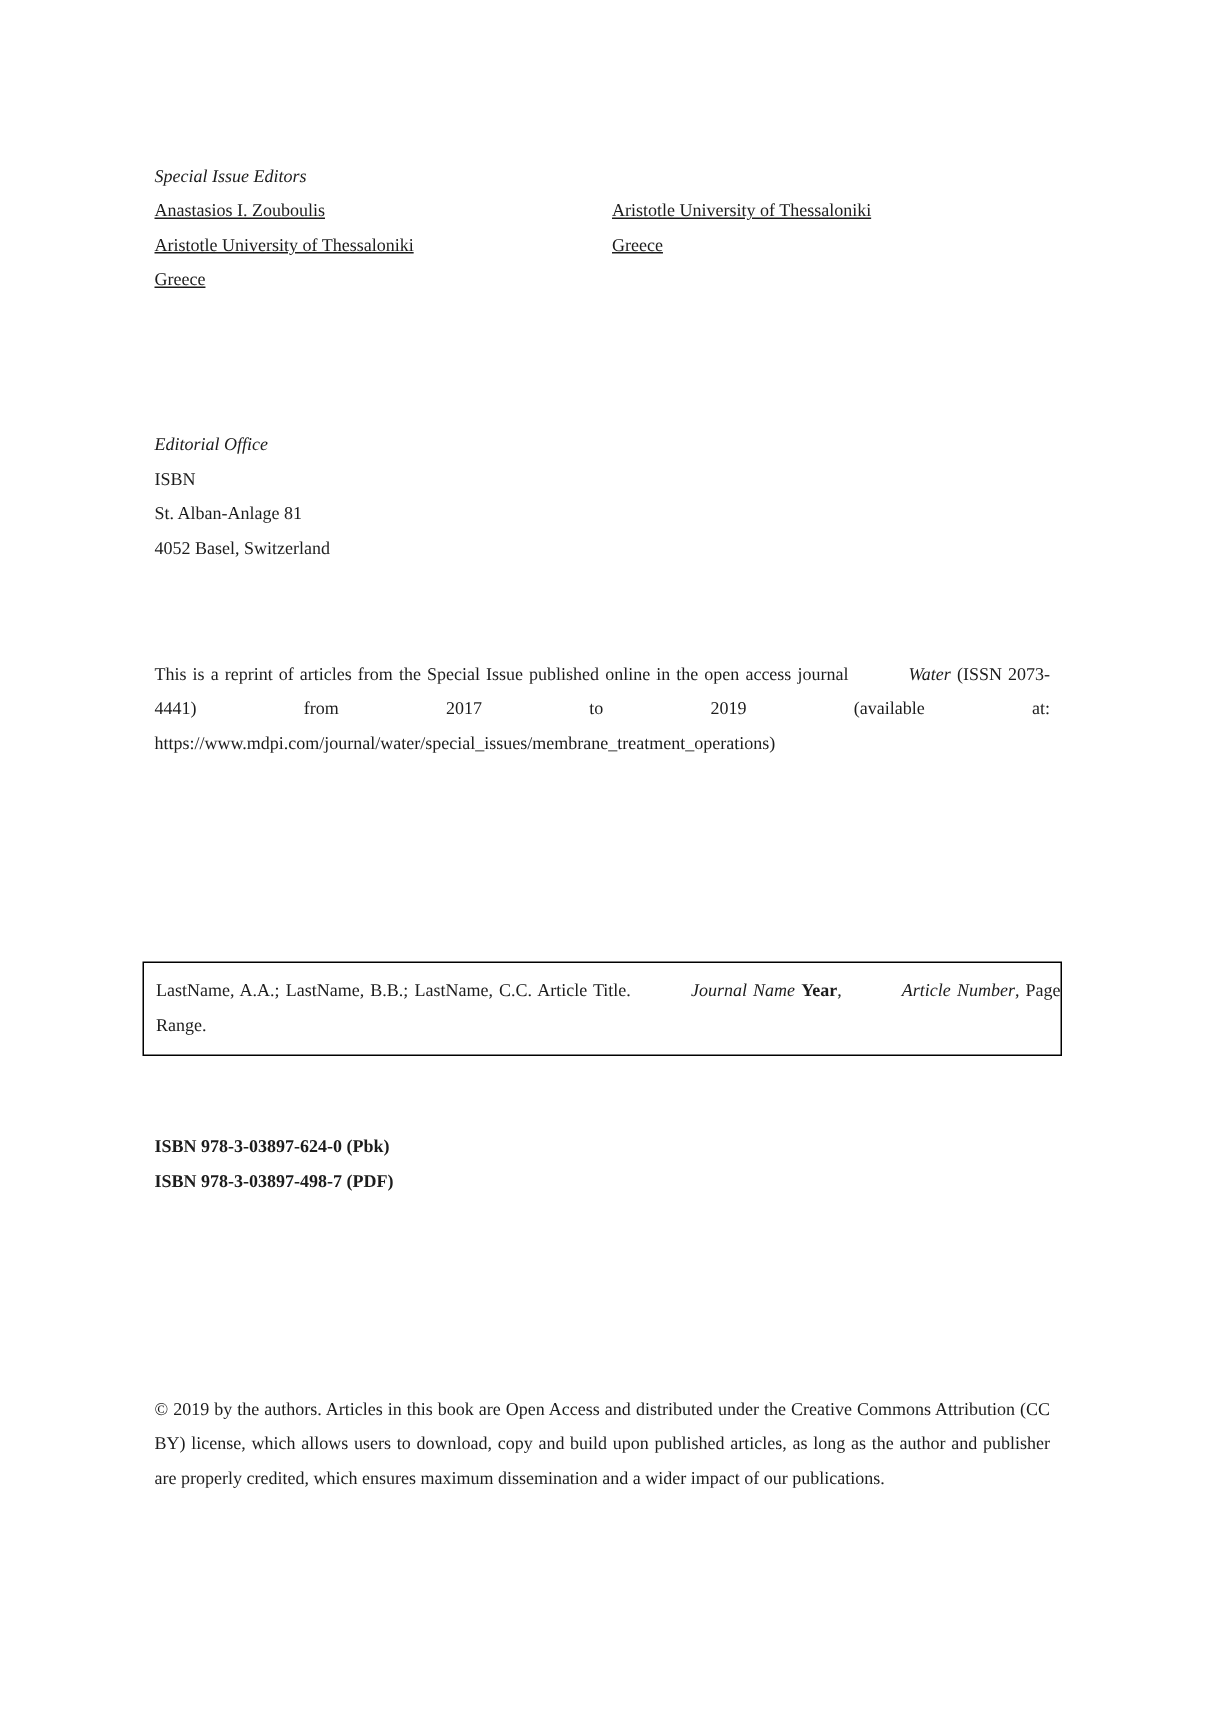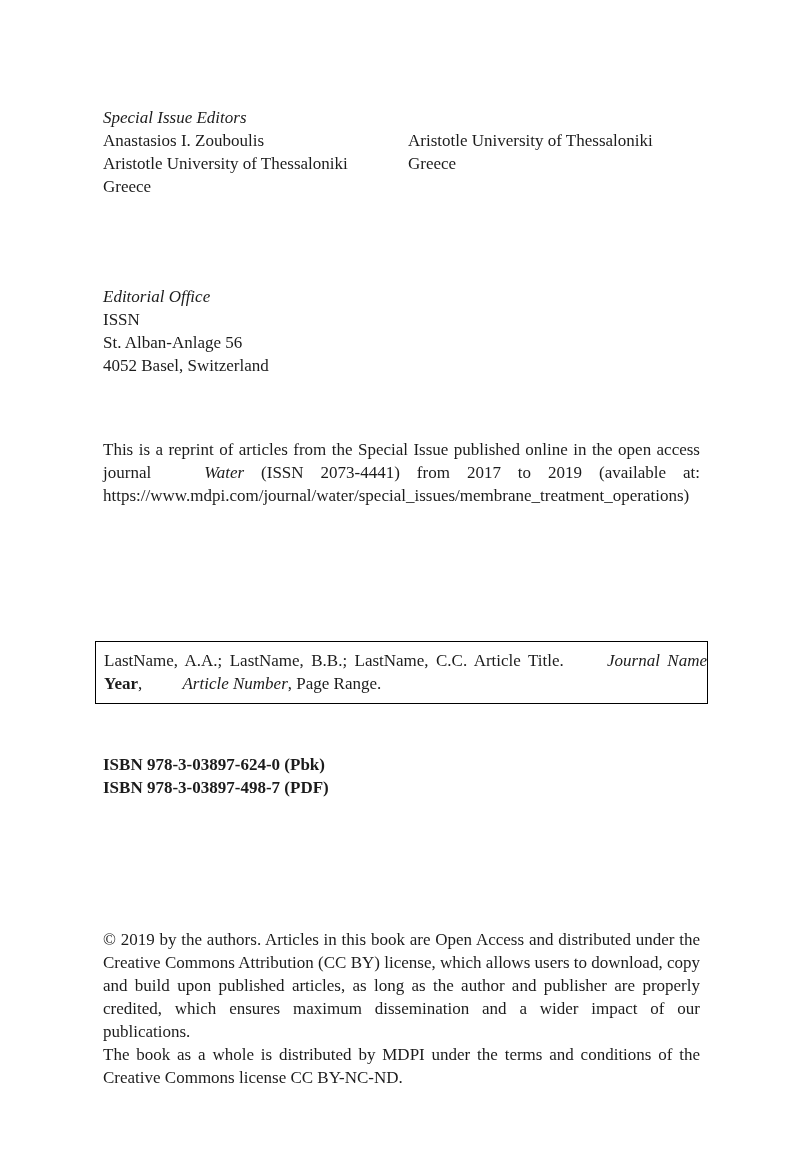--- a/index.html
+++ b/index.html
@@ -4,28 +4,28 @@
 <style>
   * { margin: 0; padding: 0; box-sizing: border-box; }
   html, body { background: #ffffff; }
   .page {
     position: relative;
     width: 803px;
     height: 1153px;
     background: #ffffff;
     font-family: "Liberation Serif", "DejaVu Serif", serif;
     color: #1c1c1c;
-    font-size: 17px;
+    font-size: 12px;
     overflow: hidden;
     margin: 0 auto;
   }
   .sec { position: absolute; left: 103px; width: 597px; }
   .italic-heading { font-style: italic; line-height: 23px; }
   .line { line-height: 23px; }
-  .editors-columns { display: flex; }
+  .editors-columns { display: flex; text-decoration: underline; }
   .editor-col-left { width: 305px; }
   .editor-col-right { flex: 1; }
   .para { text-align: justify; line-height: 23px; }
   .url-wrap { overflow-wrap: break-word; word-break: break-word; }
   .citation-box {
     position: absolute;
     left: 95px;
     width: 613px;
     border: 1px solid #000000;
     padding: 7px 0 8px 8px;
@@ -50,37 +50,36 @@
       </div>
       <div class="editor-col-right">
         <div class="line">Aristotle University of Thessaloniki</div>
         <div class="line">Greece</div>
       </div>
     </div>
   </div>
 
   <div class="sec" style="top: 285px;">
     <div class="italic-heading">Editorial Office</div>
-    <div class="line">ISSN</div>
-    <div class="line">St. Alban-Anlage 56</div>
+    <div class="line">ISBN</div>
+    <div class="line">St. Alban-Anlage 81</div>
     <div class="line">4052 Basel, Switzerland</div>
   </div>
 
   <div class="sec" style="top: 438px;">
     <p class="para url-wrap"><span>This is a reprint of articles from the Special Issue published online in the open access journal </span><span class="ital">Water</span><span> (ISSN 2073-4441) from 2017 to 2019 (available at: https://www.mdpi.com/journal/water/special_issues/membrane_treatment_operations)</span></p>
   </div>
 
 
   <div class="citation-box" style="top: 641px;">
     <span>LastName, A.A.; LastName, B.B.; LastName, C.C. Article Title. </span><span class="ital">Journal Name</span><span> </span><span class="bold">Year</span><span>, </span><span class="ital">Article Number</span><span>, Page Range.</span>
   </div>
 
   <div class="sec" style="top: 753px;">
     <div class="line bold">ISBN 978-3-03897-624-0 (Pbk)</div>
     <div class="line bold">ISBN 978-3-03897-498-7 (PDF)</div>
   </div>
 
   <div class="sec" style="top: 928px;">
     <p class="para">© 2019 by the authors. Articles in this book are Open Access and distributed under the Creative Commons Attribution (CC BY) license, which allows users to download, copy and build upon published articles, as long as the author and publisher are properly credited, which ensures maximum dissemination and a wider impact of our publications.</p>
-    <p class="para">The book as a whole is distributed by MDPI under the terms and conditions of the Creative Commons license CC BY-NC-ND.</p>
   </div>
 
 </div>
 
 </body></html>

